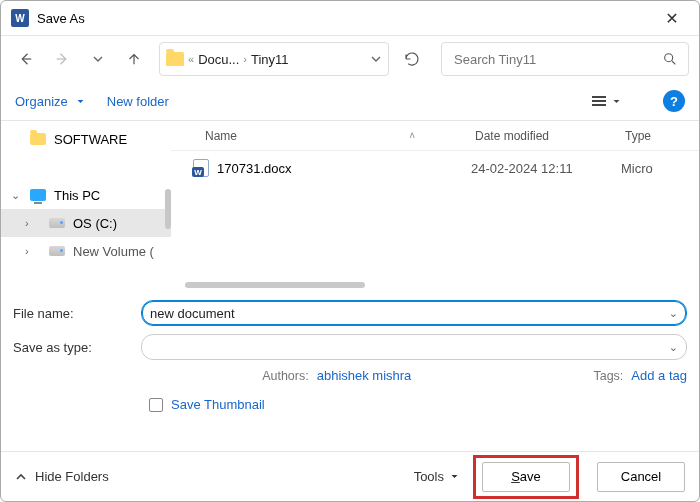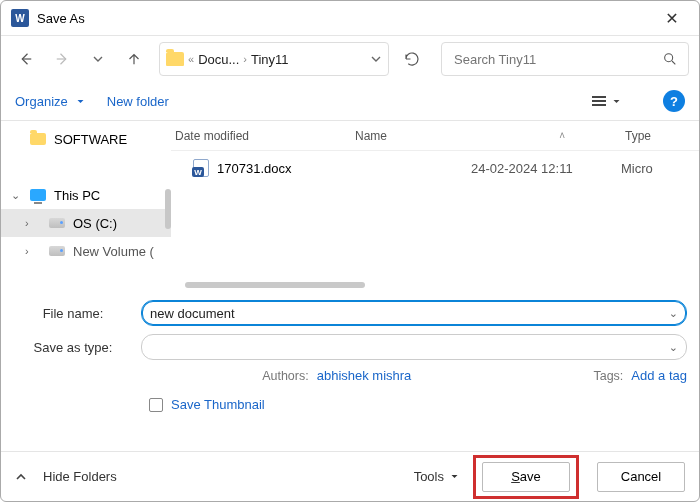--- a/index.html
+++ b/index.html
@@ -59,34 +59,34 @@
   .file-row { display:flex; align-items:center; height:34px; font-size:13px; }
   .file-row .fname { flex:0 0 300px; padding-left:22px; display:flex; align-items:center; gap:8px; }
   .file-row .fdate { flex:0 0 150px; color:#555; }
   .file-row .ftype { flex:1; color:#555; overflow:hidden; }
   .doc-icon { width:16px; height:18px; border:1px solid #8fa8cc; background:#fff; border-radius:2px; position:relative; }
   .doc-icon::after { content:"W"; position:absolute; bottom:-1px; left:-2px; width:12px; height:10px; background:#2b579a; color:#fff; font-size:8px; font-weight:bold; display:flex; align-items:center; justify-content:center; border-radius:2px; }
   .pane-hscroll { position:absolute; bottom:2px; left:14px; width:180px; height:6px; background:#c9c9c9; border-radius:3px; }
   
   .form-area { padding:8px 12px 0 12px; }
   .form-row { display:flex; align-items:center; height:30px; margin-bottom:4px; }
-  .form-label { width:128px; text-align:center; font-size:13px; color:#333; padding-right:8px; }
+  .form-label { width:128px; text-align:left; font-size:13px; color:#333; padding-right:8px; }
   .combo { flex:1; height:26px; border:1px solid #ccc; border-radius:12px; display:flex; align-items:center; padding:0 8px; font-size:13px; color:#222; position:relative; }
   .combo.focus { border:1px solid #0b84d8; box-shadow:0 0 0 1px #0b84d8 inset; }
   .combo .caret { position:absolute; right:8px; color:#666; font-size:11px; }
   .meta-row { display:flex; align-items:center; margin-top:6px;justify-content:flex-end; }
   .meta-label { width:128px; text-align:right; font-size:12.5px; color:#777; padding-right:8px; }
   .meta-link { font-size:13px; color:#1a66c9; cursor:pointer; }
   .meta-gap { width:170px; }
   .thumb-row { display:flex; align-items:center; margin-top:14px; margin-left:136px; gap:8px; }
   .checkbox { width:14px; height:14px; border:1px solid #888; border-radius:2px; background:#fff; cursor:pointer; }
   .thumb-lbl { font-size:13px; color:#1a66c9; }
   
   .footer { position:absolute; bottom:0; left:0; right:0; height:50px; border-top:1px solid #e5e5e5; display:flex; align-items:center; padding:0 14px; }
-  .hide-folders { display:flex; align-items:center; gap:16px; font-size:13px; color:#333; cursor:pointer; }
+  .hide-folders { display:flex; align-items:center; gap:8px; font-size:13px; color:#333; cursor:pointer; }
   .foot-spacer { flex:1; }
   .tools { font-size:13px; color:#333; display:flex; align-items:center; gap:6px; cursor:pointer; margin-right:14px; }
   .btn { min-width:88px; height:30px; border:1px solid #bbb; background:#fff; border-radius:2px; font-size:13px; display:flex; align-items:center; justify-content:center; cursor:pointer; }
   .save-wrap { border:3px solid #cf2f2f; padding:4px 6px; margin-right:18px; }
   svg { display:block; }
 </style>
 </head>
 <body>
 
 <div class="window">
@@ -198,25 +198,25 @@
       <div class="side-row cut" style="padding-left:48px">
         <span class="exp" style="left:24px">›</span>
         <div class="drive-ico"></div>
         <span>New Volume (</span>
       </div>
       <div class="side-scroll"></div>
     </div>
 
     <div class="filepane">
       <div class="columns">
-        <div class="col date">Date modified</div>
         <div class="col name">
           <span>Name</span>
           <span class="sort-caret">˄</span>
         </div>
+        <div class="col date">Date modified</div>
         <div class="col type">Type</div>
       </div>
       <div class="file-row">
         <div class="fname">
           <div class="doc-icon"></div>
           <span>170731.docx</span>
         </div>
         <div class="fdate">24-02-2024 12:11</div>
         <div class="ftype">Micro</div>
       </div>

